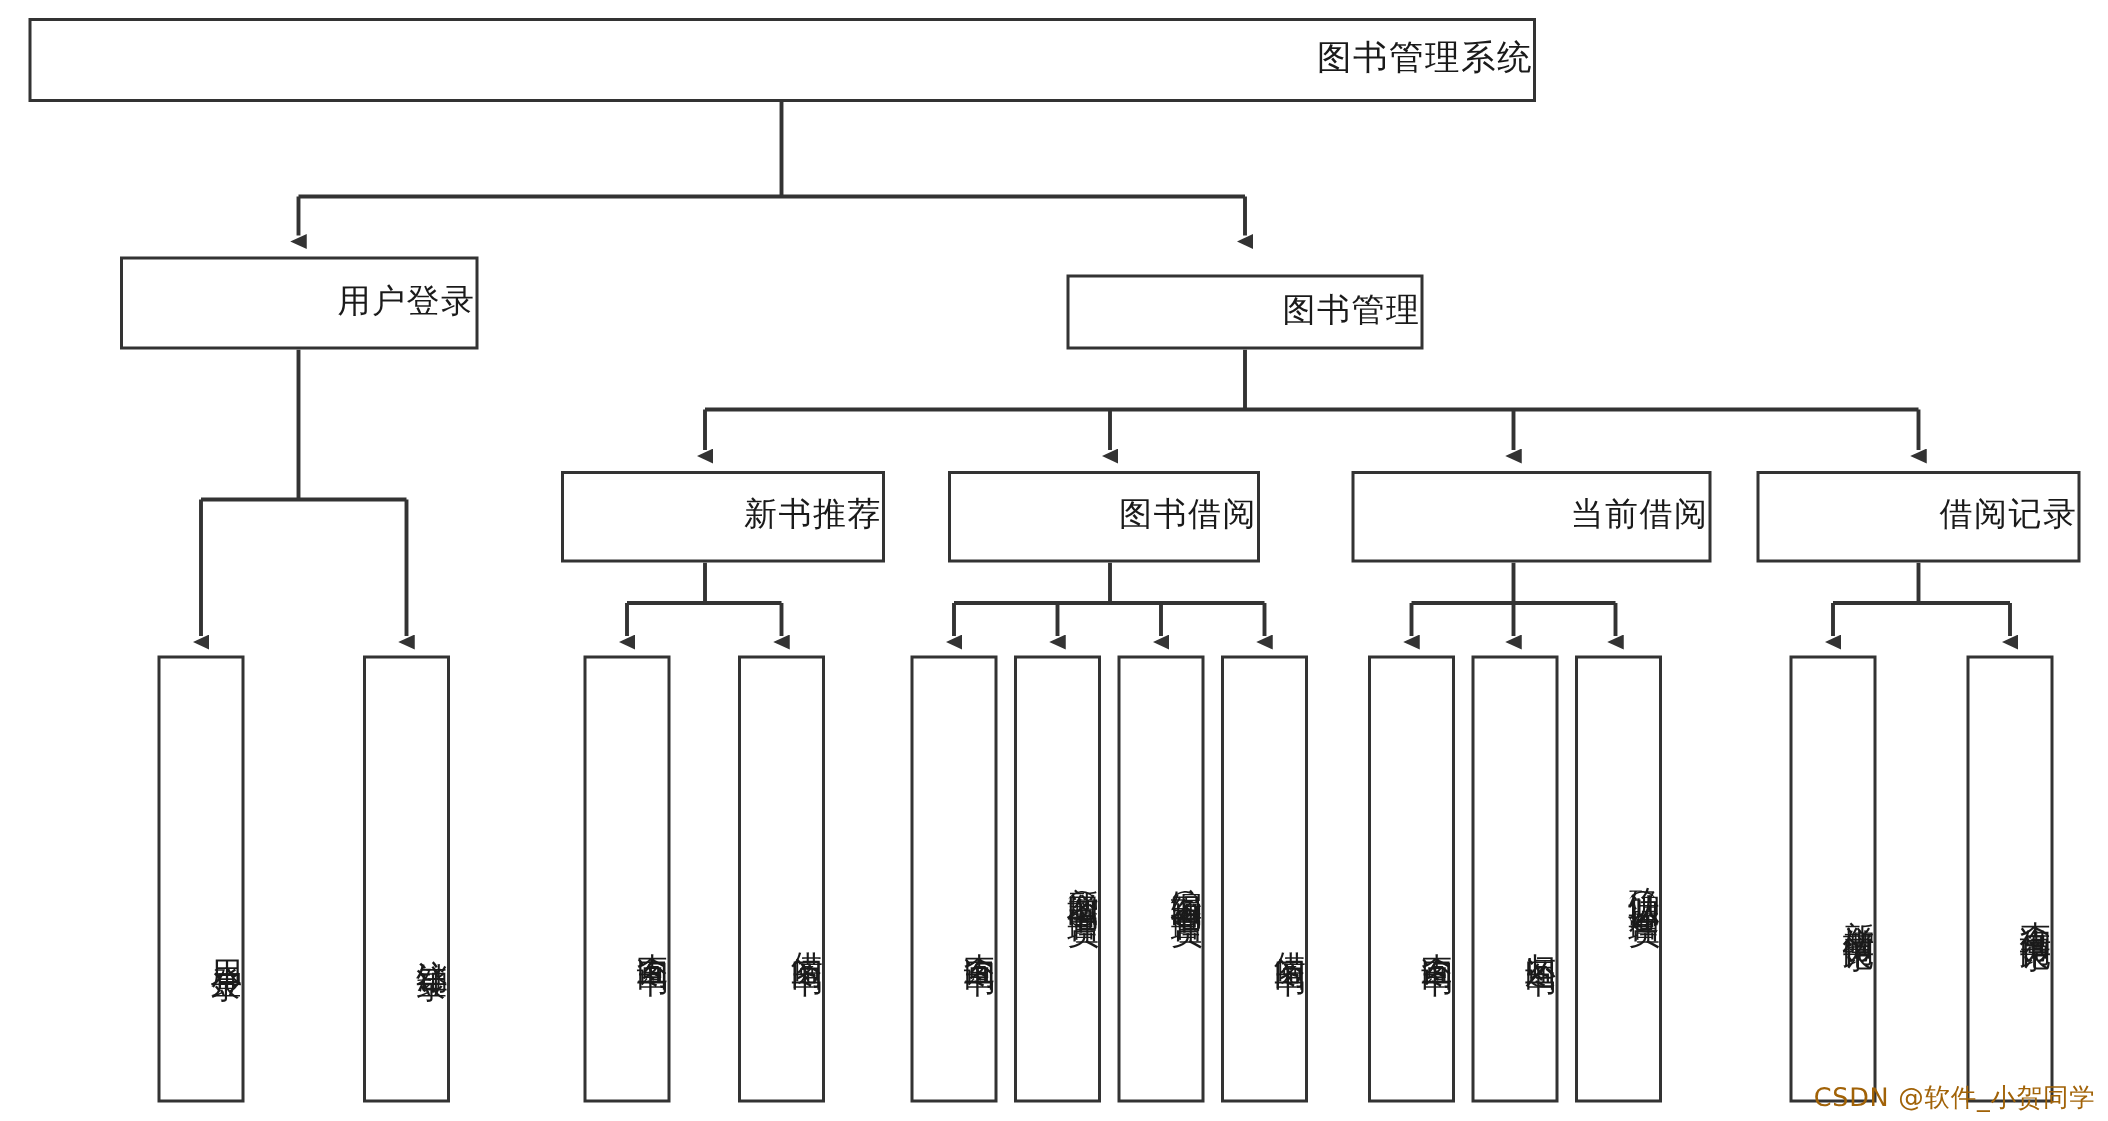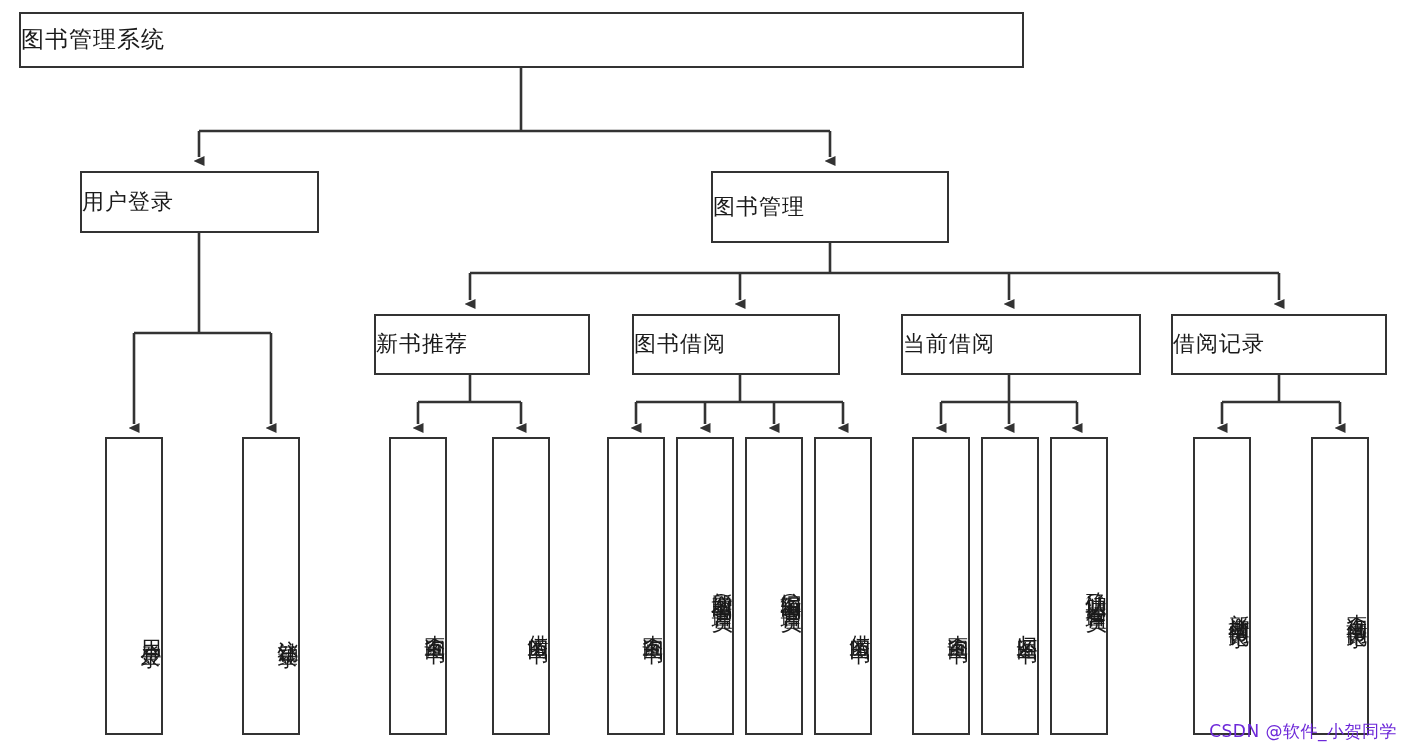--- a/index.html
+++ b/index.html
@@ -25,21 +25,21 @@
     height: 747px;
     pointer-events: none;
   }
   .node {
     position: absolute;
     box-sizing: border-box;
     border: 2.5px solid #333333;
     background: #ffffff;
     display: flex;
     align-items: center;
-    justify-content: flex-start;
+    justify-content: flex-end;
     color: #1a1a1a;
   }
   .node.horiz {
     font-size: 22px;
     letter-spacing: 1px;
     line-height: 1.1;
   }
   .node.root {
     font-size: 23px;
   }
@@ -60,21 +60,21 @@
   .vtext {
     writing-mode: vertical-rl;
     text-orientation: upright;
     white-space: nowrap;
   }
   #watermark {
     position: absolute;
     right: 8px;
     bottom: 4px;
     font-size: 17px;
-    color: #6d28d9;
+    color: #a16207;
     letter-spacing: 0.5px;
     white-space: nowrap;
   }
 </style>
 </head>
 <body>
 
 <div id="canvas">
 
   <svg id="wires" viewBox="0 0 1405 747">
@@ -127,21 +127,21 @@
     </g>
   </svg>
 
   <div class="node horiz root" style="left:19px; top:12px; width:1005px; height:56px;">
     <span>图书管理系统</span>
   </div>
 
   <div class="node horiz" style="left:80px; top:171px; width:239px; height:62px;">
     <span>用户登录</span>
   </div>
-  <div class="node horiz" style="left:711px; top:171px; width:238px; height:72px;">
+  <div class="node horiz" style="left:711px; top:183px; width:238px; height:50px;">
     <span>图书管理</span>
   </div>
 
   <div class="node horiz" style="left:374px; top:314px; width:216px; height:61px;">
     <span>新书推荐</span>
   </div>
   <div class="node horiz" style="left:632px; top:314px; width:208px; height:61px;">
     <span>图书借阅</span>
   </div>
   <div class="node horiz" style="left:901px; top:314px; width:240px; height:61px;">

